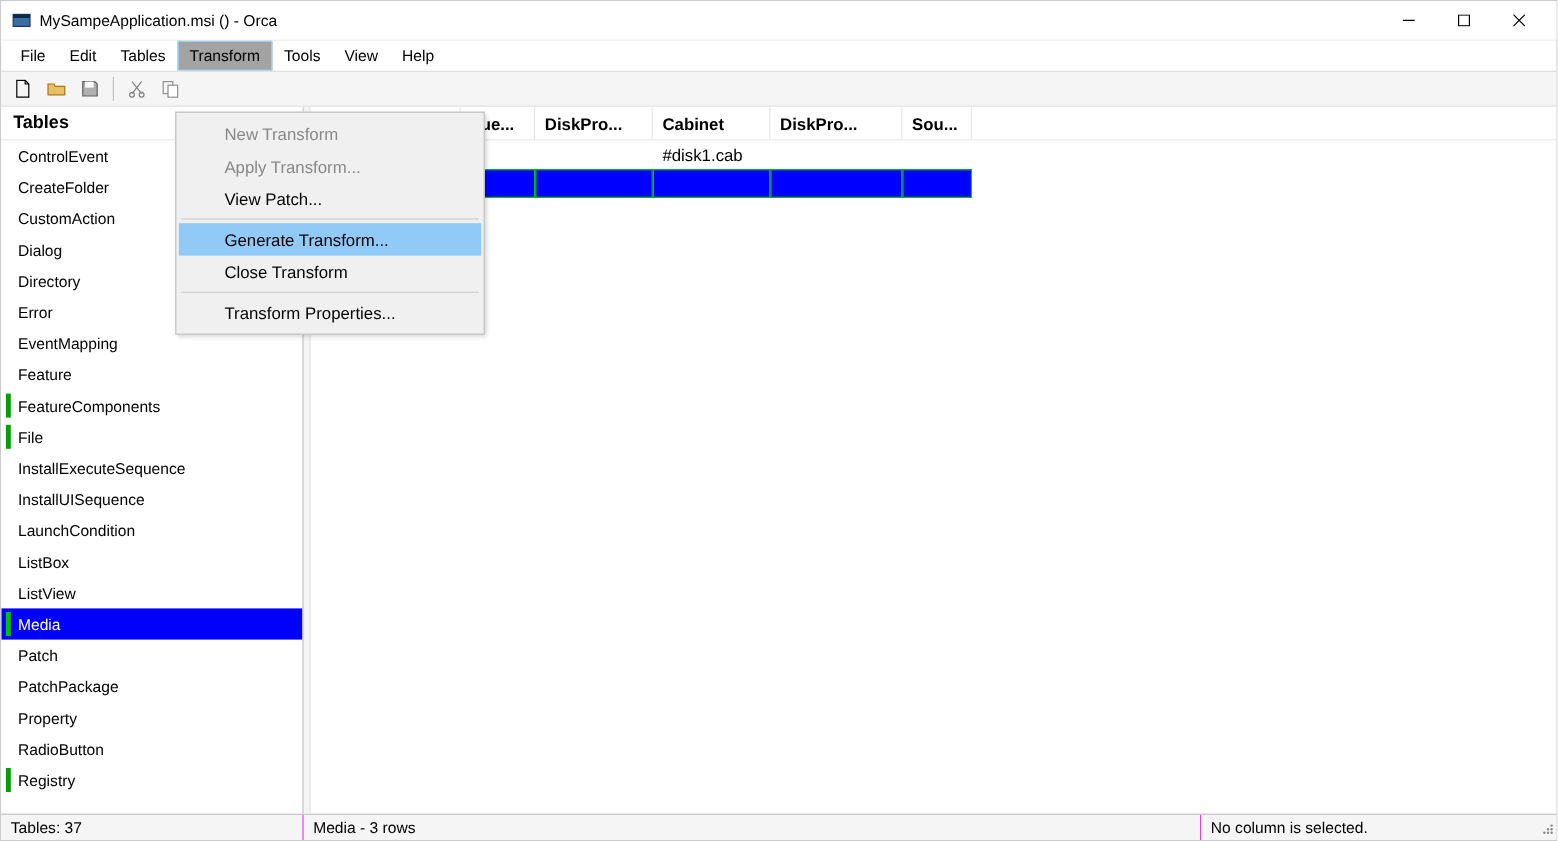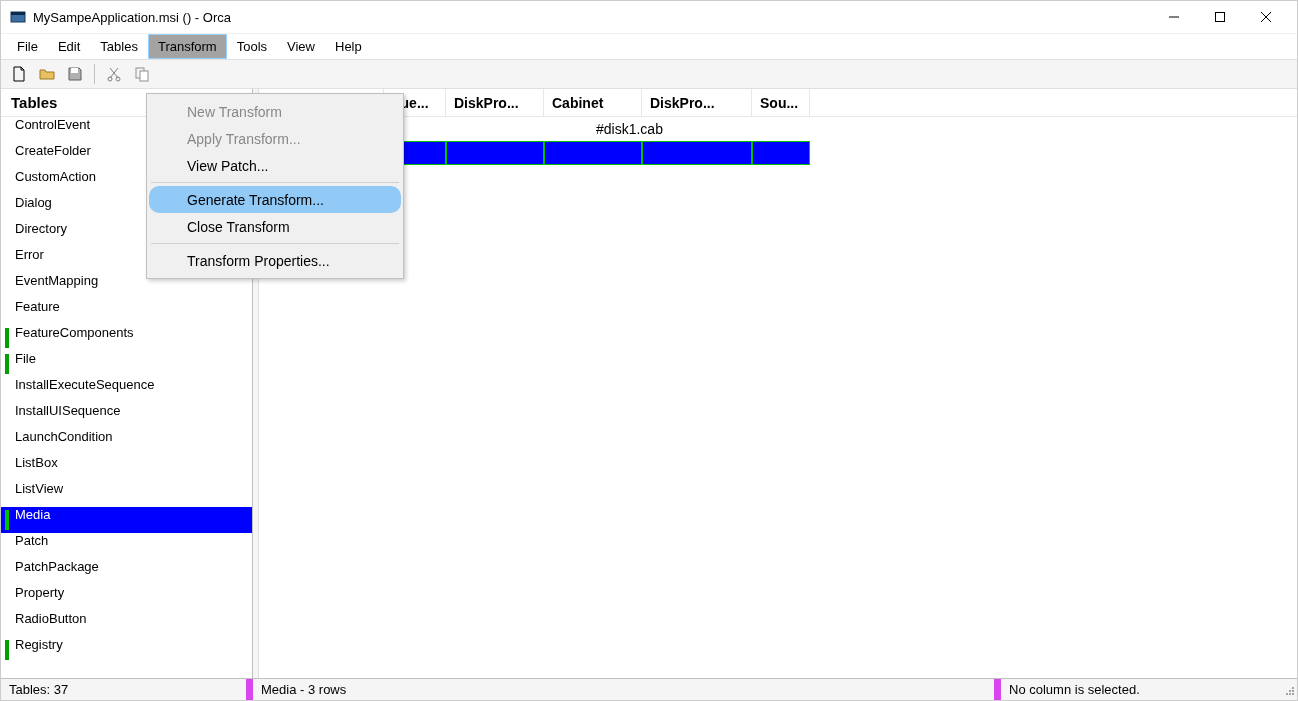--- a/index.html
+++ b/index.html
@@ -28,21 +28,21 @@
 .main { flex: 1; display: flex; overflow: hidden; position: relative; }
 .left-panel { width: 252px; display: flex; flex-direction: column; border-right: 1px solid #c0c0c0; position: relative; background: #fff; }
 .splitter { width: 6px; background: #f5f5f5; cursor: col-resize; border-right: 1px solid #e0e0e0; }
 .right-panel { flex: 1; display: flex; flex-direction: column; background: #fff; }
 
 
 .panel-header { height: 28px; display: flex; align-items: center; padding: 0 10px; font-weight: 600; font-size: 15px; border-bottom: 1px solid #e8e8e8; background: #fff; }
 
 
 .tables-list { flex: 1; overflow-y: auto; position: relative; }
-.table-row { height: 26px; display: flex; padding: 0 4px 0 14px; cursor: default; position: relative; font-size: 14px; }
+.table-row { height: 26px; display: flex; align-items: center; padding: 0 4px 0 14px; cursor: default; position: relative; font-size: 14px; }
 .table-row .bar { position: absolute; left: 4px; top: 3px; bottom: 3px; width: 4px; }
 .table-row.mark-green .bar { background: #00a000; }
 .table-row.selected { background: #0000ff; color: #fff; }
 .table-row.selected .bar { background: #00c000; }
 
 
 .tables-list::-webkit-scrollbar { width: 16px; }
 .tables-list::-webkit-scrollbar-track { background: #f0f0f0; }
 .tables-list::-webkit-scrollbar-thumb { background: #c0c0c0; border: 1px solid #a0a0a0; }
 
@@ -53,26 +53,26 @@
 
 .data-grid { flex: 1; overflow: auto; }
 .data-row { height: 24px; display: flex; align-items: stretch; }
 .data-cell { border-right: 1px solid transparent; padding: 0 8px; display: flex; align-items: center; font-size: 14px; white-space: nowrap; overflow: hidden; }
 .data-row.selected .data-cell { background: #0000ff; color: #fff; border: 1px solid #00c000; }
 
 
 .dropdown { position: absolute; top: 4px; left: 145px; width: 258px; background: #f0f0f0; border: 1px solid #c0c0c0; box-shadow: 2px 2px 4px rgba(0,0,0,0.2); z-index: 100; padding: 4px 2px; }
 .dd-item { height: 27px; display: flex; align-items: center; padding: 0 24px 0 38px; cursor: default; font-size: 14px; }
 .dd-item.disabled { color: #888; }
-.dd-item.highlight { background: #91c9f7; border-radius: 10px; }
+.dd-item.highlight { background: #91c9f7; }
 .dd-sep { height: 1px; background: #d0d0d0; margin: 3px 2px; }
 
 
 .statusbar { height: 22px; display: flex; align-items: center; border-top: 1px solid #c0c0c0; background: #f5f5f5; font-size: 13px; }
-.status-cell { padding: 0 8px; border-right: 7px solid #d946ef; height: 100%; display: flex; align-items: center; }
+.status-cell { padding: 0 8px; border-right: 1px solid #d946ef; height: 100%; display: flex; align-items: center; }
 .status-cell.left { width: 252px; }
 .status-cell.mid { flex: 1; }
 .status-cell.right { width: 280px; border-right: none; }
 .grip { width: 16px; display: flex; align-items: flex-end; justify-content: flex-end; padding: 2px; }
 </style>
 </head>
 <body>
 
 <div class="window">
 
@@ -249,21 +249,21 @@
           <div class="col-header" style="width: 98px;">DiskPro...</div>
           <div class="col-header" style="width: 98px;">Cabinet</div>
           <div class="col-header" style="width: 110px;">DiskPro...</div>
           <div class="col-header" style="width: 58px;">Sou...</div>
         </div>
       <div class="data-grid" id="data-grid">
           <div class="data-row">
             <div class="data-cell" style="width: 125px;"></div>
             <div class="data-cell" style="width: 62px;"></div>
             <div class="data-cell" style="width: 98px;"></div>
-            <div class="data-cell" style="width: 98px; margin-left: 44px;">#disk1.cab</div>
+            <div class="data-cell" style="width: 98px;">#disk1.cab</div>
             <div class="data-cell" style="width: 110px;"></div>
             <div class="data-cell" style="width: 58px;"></div>
           </div>
           <div class="data-row selected">
             <div class="data-cell" style="width: 125px;"></div>
             <div class="data-cell" style="width: 62px;"></div>
             <div class="data-cell" style="width: 98px;"></div>
             <div class="data-cell" style="width: 98px;"></div>
             <div class="data-cell" style="width: 110px;"></div>
             <div class="data-cell" style="width: 58px;"></div>

